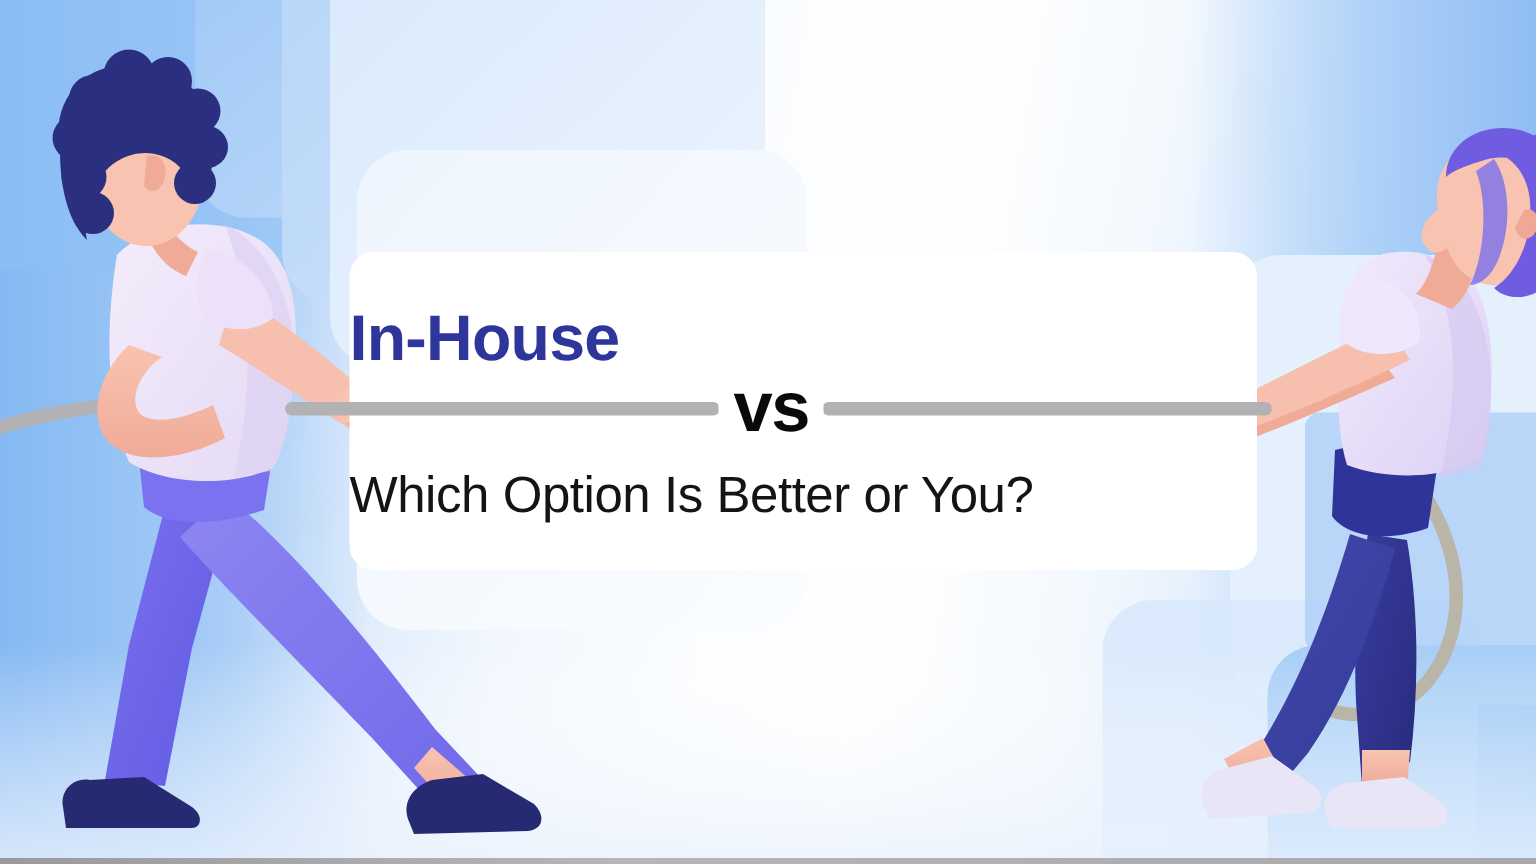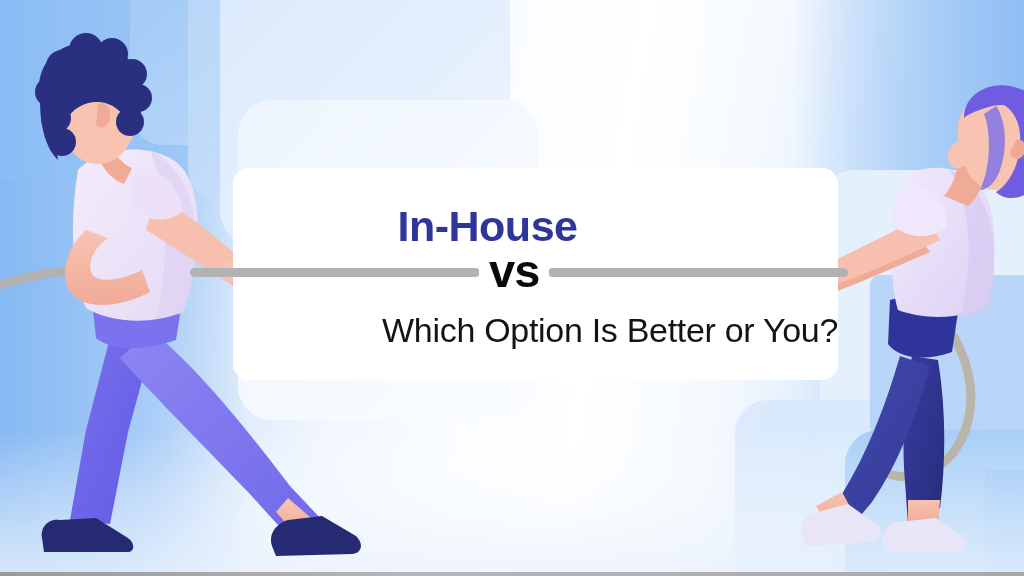--- a/index.html
+++ b/index.html
@@ -66,20 +66,21 @@
 
   
   .headline {
     position: absolute;
     left: 233px; top: 205px;
     width: 605px;
     display: flex;
     align-items: baseline;
     justify-content: center;
     gap: 0px;
+    flex-direction: column;
   }
   .hl-word {
     font-size: 43px;
     font-weight: 700;
     letter-spacing: -0.5px;
     color: #2f369b;
     line-height: 1;
     white-space: nowrap;
   }
   .hl-vs {
@@ -90,21 +91,21 @@
     color: #0a0a0a;
     letter-spacing: -1px;
     line-height: 1;
     background: #ffffff;
     padding: 0 10px;
   }
   .sub {
     position: absolute;
     left: 233px; top: 309px;
     width: 605px;
-    text-align: right;
+    text-align: left;
     font-size: 34px;
     font-weight: 400;
     color: #141414;
     letter-spacing: -0.3px;
     line-height: 1.25;
     white-space: nowrap;
   }
 
   .floor {
     position: absolute;

